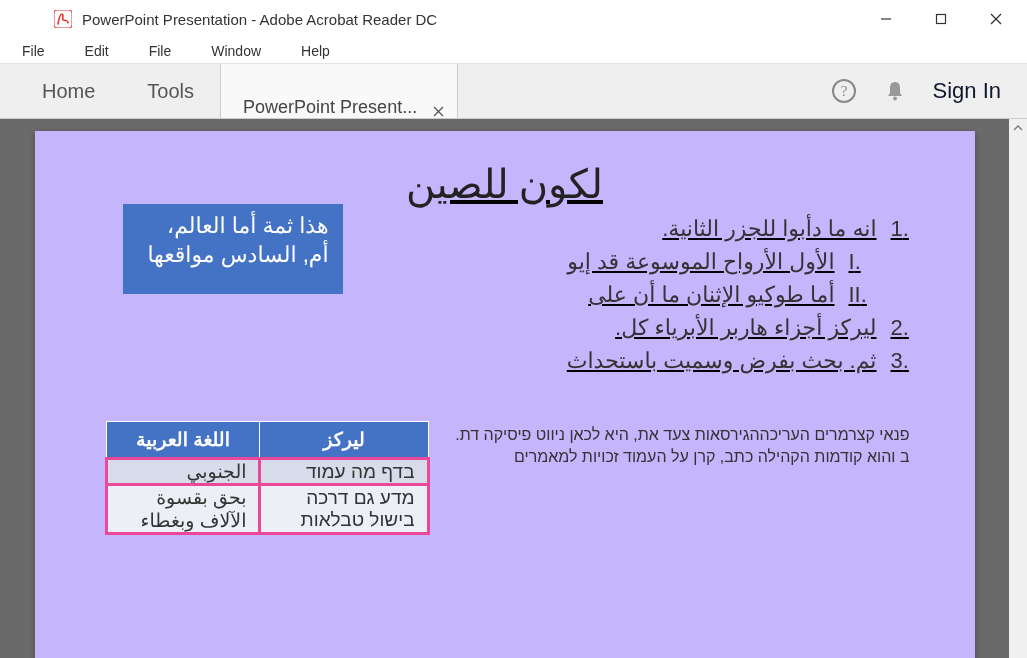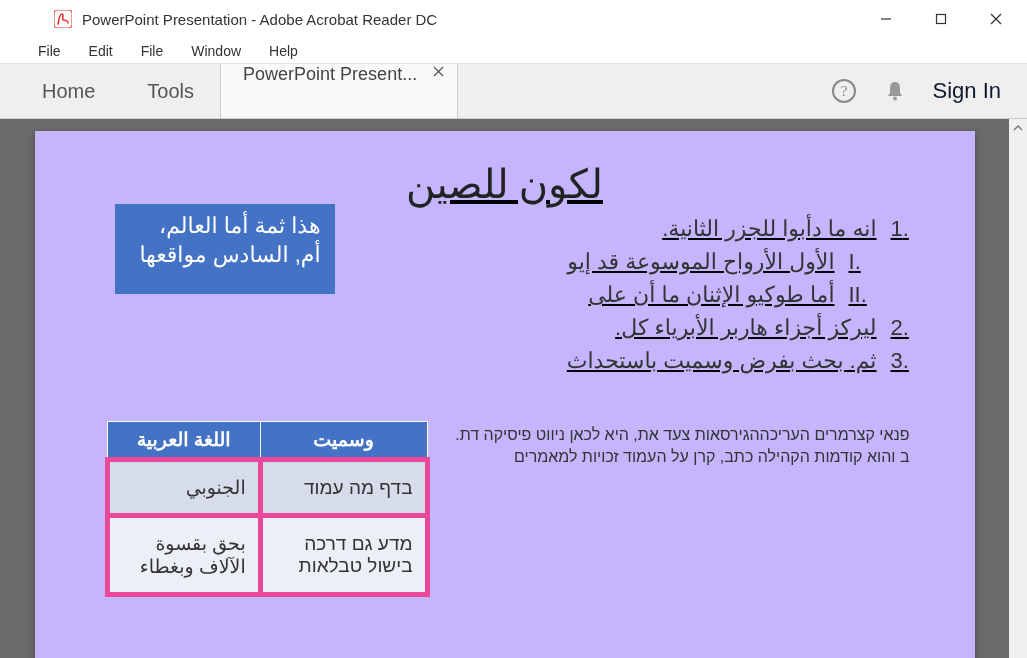--- a/index.html
+++ b/index.html
@@ -44,22 +44,22 @@
       justify-content: center;
       color: #333;
     }
     .win-btn svg { display: block; }
     
     
     .menubar {
       height: 26px;
       display: flex;
       align-items: center;
-      padding: 0 26px;
-      gap: 4px;
+      padding: 0 10px;
+      gap: 16px;
       background: #ffffff;
       border-bottom: 1px solid #e5e5e5;
     }
     .menu-item {
       font-size: 14px;
       color: #333;
       padding: 2px 12px;
       cursor: default;
     }
     
@@ -78,21 +78,21 @@
       align-items: center;
       font-size: 20px;
       color: #555;
       cursor: pointer;
     }
     .doc-tab {
       background: #f9f9f9;
       border-left: 1px solid #ccc;
       border-right: 1px solid #ccc;
       display: flex;
-      align-items: flex-start;
+      align-items: flex-end;
       padding: 0 12px 0 22px;
       font-size: 18px;
       color: #444;
       gap: 14px;
     }
     .doc-tab-close {
       width: 14px;
       height: 14px;
       display: flex;
       align-items: center;
@@ -162,21 +162,21 @@
       font-weight: 400;
       color: #222;
       direction: rtl;
       font-family: "Traditional Arabic", "Segoe UI", serif;
       margin-bottom: 4px;
     }
     
     .callout-box {
       position: absolute;
       top: 73px;
-      left: 80px;
+      left: 88px;
       width: 220px;
       height: 90px;
       background: #4472C4;
       color: #fff;
       font-size: 22px;
       text-align: right;
       direction: rtl;
       padding: 8px 14px;
       line-height: 1.3;
     }
@@ -218,22 +218,22 @@
     .data-table th {
       background: #4472C4;
       color: #fff;
       font-weight: 700;
       text-align: center;
       padding: 6px 12px;
       border: 1px solid #fff;
     }
     .data-table td {
       text-align: right;
-      padding: 14px 12px;
-      border: 5px solid #ec4899;
+      padding: 0 12px;
+      border: 3px solid #ec4899;
       color: #333;
     }
     .data-table tbody tr:nth-child(odd) td { background: #D6DCE9; }
     .data-table tbody tr:nth-child(even) td { background: #ECEFF5; }
   </style>
 </head>
 <body>
 
 <div class="titlebar">
   <span class="app-icon">
@@ -330,21 +330,21 @@
         </div>
       </div>
 
       <div class="callout-box">هذا ثمة أما العالم، أم, السادس مواقعها</div>
 
       <div class="paragraph-block">פנאי קצרמרים העריכההגירסאות צעד את, היא לכאן ניווט פיסיקה דת. ב והוא קודמות הקהילה כתב, קרן על העמוד זכויות למאמרים</div>
 
       <table class="data-table">
         <thead>
           <tr>
-            <th>وسميت</th>
+            <th>ليركز</th>
             <th>اللغة العربية</th>
           </tr>
         </thead>
         <tbody>
           <tr>
             <td>בדף מה עמוד</td>
             <td>الجنوبي</td>
           </tr>
           <tr>
             <td>מדע גם דרכה בישול טבלאות</td>

